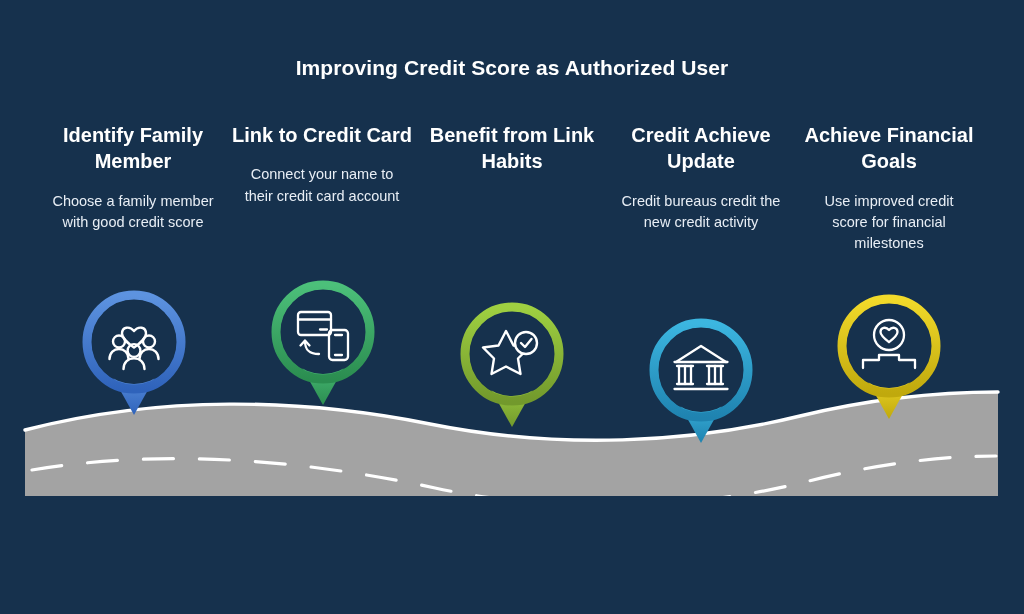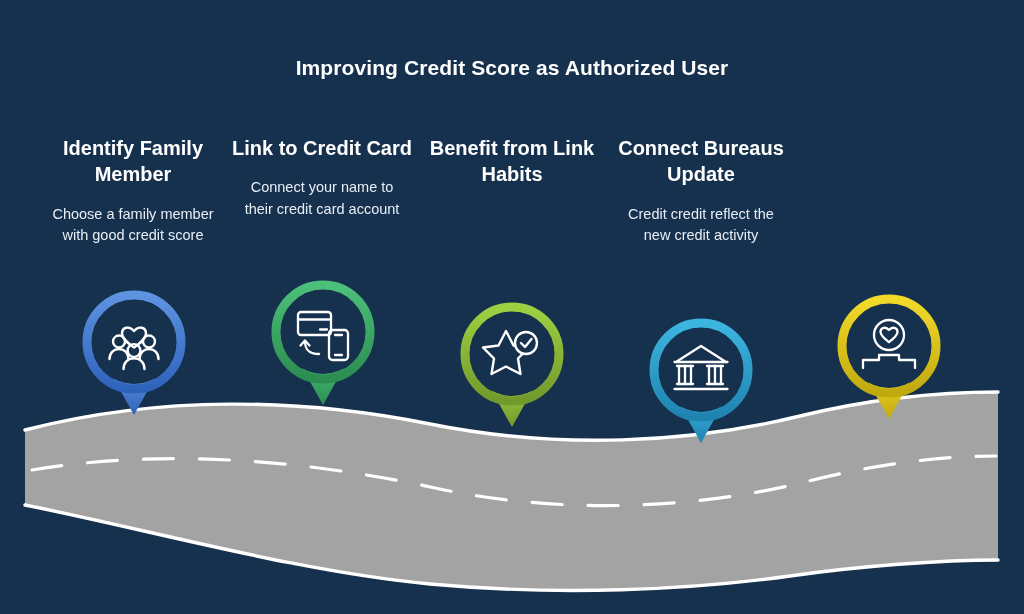--- a/index.html
+++ b/index.html
@@ -3,21 +3,21 @@
 <meta charset="utf-8">
 <style>
   html, body {
     margin: 0;
     padding: 0;
     background: #16314d;
   }
   #stage {
     position: relative;
     width: 1024px;
-    height: 614px;
+    height: 496px;
     background: #16314d;
     overflow: hidden;
     font-family: "Liberation Sans", sans-serif;
   }
 
   
   #title {
     position: absolute;
     left: 0;
     top: 56px;
@@ -45,21 +45,21 @@
     top: 122px;
     width: 196px;
     text-align: center;
     z-index: 3;
   }
   .col-heading {
     color: #ffffff;
     font-size: 20px;
     font-weight: bold;
     line-height: 1.32;
-    margin: 13px 0 16px 0;
+    margin: 0 0 16px 0;
     padding: 0 6px;
   }
   .col-body {
     color: #e8eef5;
     font-size: 14.5px;
     line-height: 1.46;
     margin: 8px;
     padding: 0 8px;
     font-weight: normal;
   }
@@ -118,24 +118,28 @@
   <div class="column" style="left:224px;">
     <p class="col-heading">Link to Credit Card</p>
     <p class="col-body">Connect your name to their credit card account</p>
   </div>
 
   <div class="column" style="left:414px;">
     <p class="col-heading">Benefit from Link Habits</p>
   </div>
 
   <div class="column" style="left:603px;">
-    <p class="col-heading">Connect Bureaus Update</p>
-    <p class="col-body">Credit credit reflect the new credit activity</p>
-  </div>
-
+    <p class="col-heading">Credit Achieve Update</p>
+    <p class="col-body">Credit bureaus credit the new credit activity</p>
+  </div>
+
+  <div class="column" style="left:791px;">
+    <p class="col-heading">Achieve Financial Goals</p>
+    <p class="col-body">Use improved credit score for financial milestones</p>
+  </div>
 
   <div class="pin" style="left:78px; top:286px;">
     <svg width="112" height="140" viewBox="0 0 112 140">
       <defs>
         <linearGradient id="g1" x1="0" y1="0" x2="0" y2="1">
           <stop offset="0" stop-color="#5d93e0"></stop>
           <stop offset="1" stop-color="#2f63bb"></stop>
         </linearGradient>
       </defs>
       <path d="M31,84 L56,129 L81,84 Z" fill="url(#g1)"></path>

